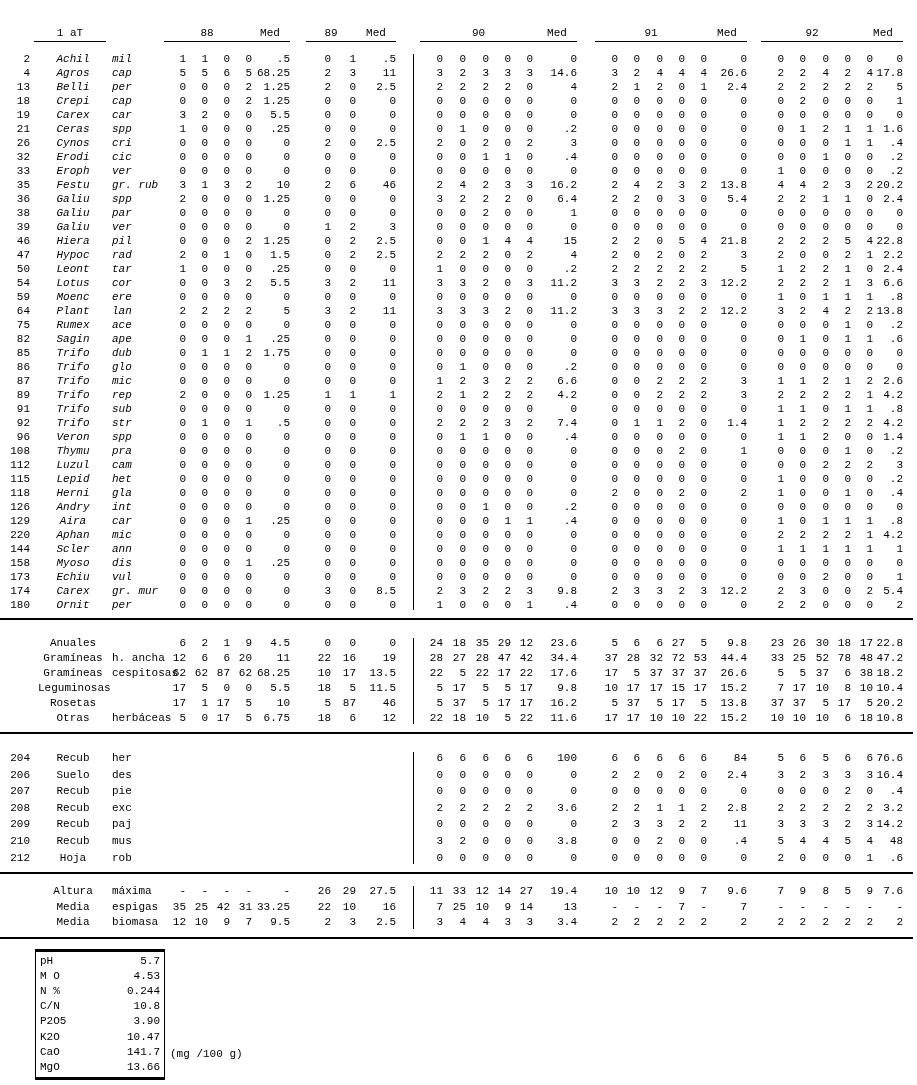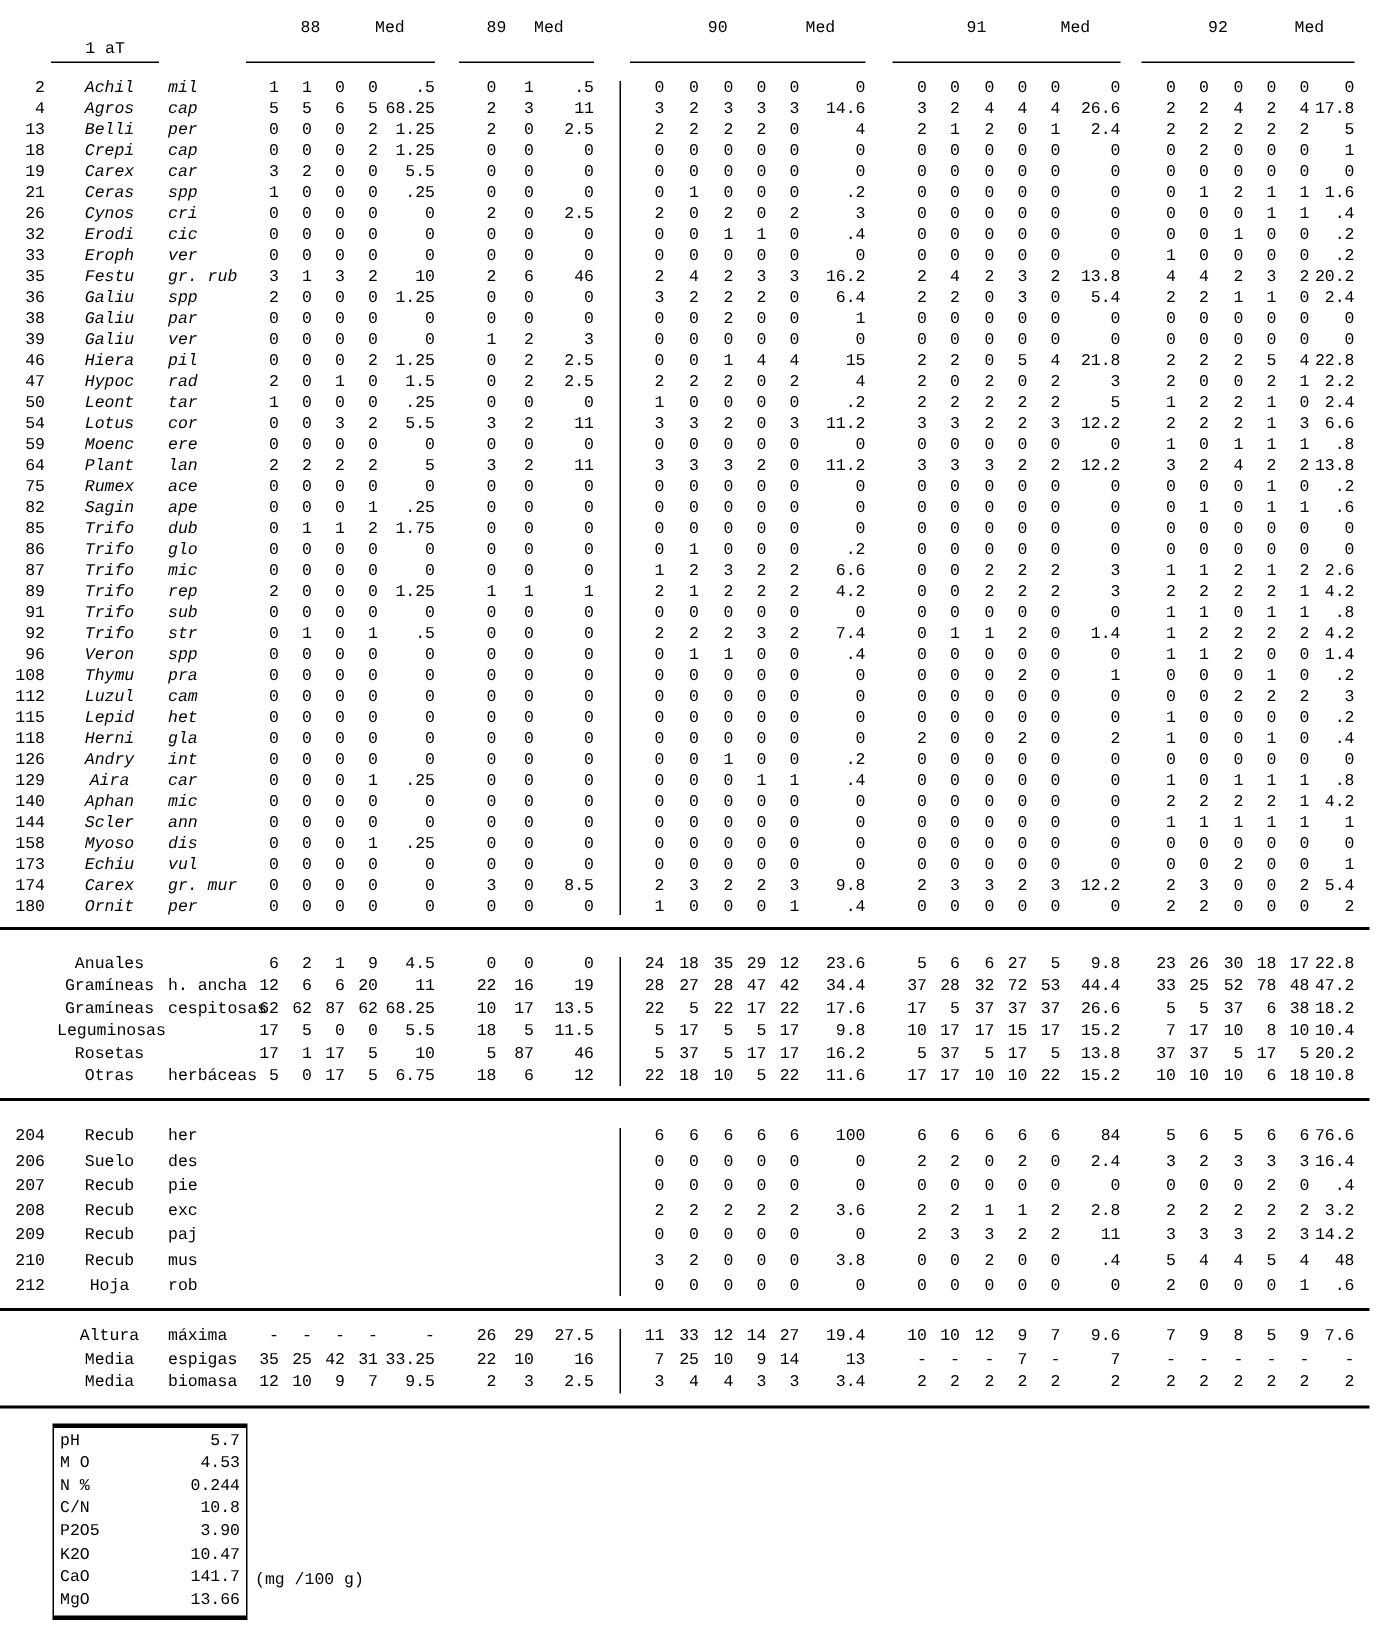--- a/index.html
+++ b/index.html
@@ -1,23 +1,23 @@
 <!DOCTYPE html>
 <html><head>
 <meta charset="utf-8">
 <style>
   html,body{margin:0;padding:0;background:#fff;}
   .page{position:relative;width:917px;height:1085px;background:#fff;color:#000;
         font-family:Liberation Mono, monospace;font-size:11px;overflow:hidden;}
   .row,.hrow{display:grid;grid-template-columns:30px 8px 70px 56px 22px 22px 22px 22px 38px 16px 25px 25px 40px 24px 23px 23px 23px 22px 22px 44px 18px 23px 22px 23px 22px 22px 40px 14px 23px 22px 23px 22px 22px 30px 14px;}
   .hrow{padding-top:12px;height:30px;align-items:end;}
   .hbox{grid-column:3 / span 2;border-bottom:1px solid #000;text-align:center;padding-bottom:2px;margin:0 58px 0 -4px;}
-  .yh{display:flex;border-bottom:1px solid #000;padding-bottom:16px;}
+  .yh{display:flex;border-bottom:1px solid #000;padding-bottom:2px;}
   .yl{flex:1;text-align:center;}
-  .ml{width:40px;text-align:left;}
+  .ml{width:40px;text-align:center;}
   .cn{text-align:right;}
   .cg{text-align:center;white-space:nowrap;}
   .cs{text-align:left;padding-left:4px;white-space:nowrap;}
   .it{font-style:italic;}
   .cv{text-align:right;white-space:nowrap;}
   .sec{position:relative;}
   .vline{position:absolute;left:413px;top:2px;bottom:2px;width:1px;background:#000;}
   .hsep{height:2px;background:#000;margin:6px 4px 0 0;}
   .sp{height:14px;line-height:14px;}
   .grp{height:15px;line-height:15px;}
@@ -1282,21 +1282,21 @@
         <span class="cv cm">0</span>
         <span class="cgap"></span>
         <span class="cv">1</span>
         <span class="cv">0</span>
         <span class="cv">1</span>
         <span class="cv">1</span>
         <span class="cv">1</span>
         <span class="cv cm">.8</span>
       </div>
       <div class="row sp">
-        <span class="cn">140</span>
+        <span class="cn">220</span>
         <span class="cgap"></span>
         <span class="cg it">Aphan</span>
         <span class="cs it">mic</span>
         <span class="cv">0</span>
         <span class="cv">0</span>
         <span class="cv">0</span>
         <span class="cv">0</span>
         <span class="cv cm">0</span>
         <span class="cgap"></span>
         <span class="cv">0</span>

